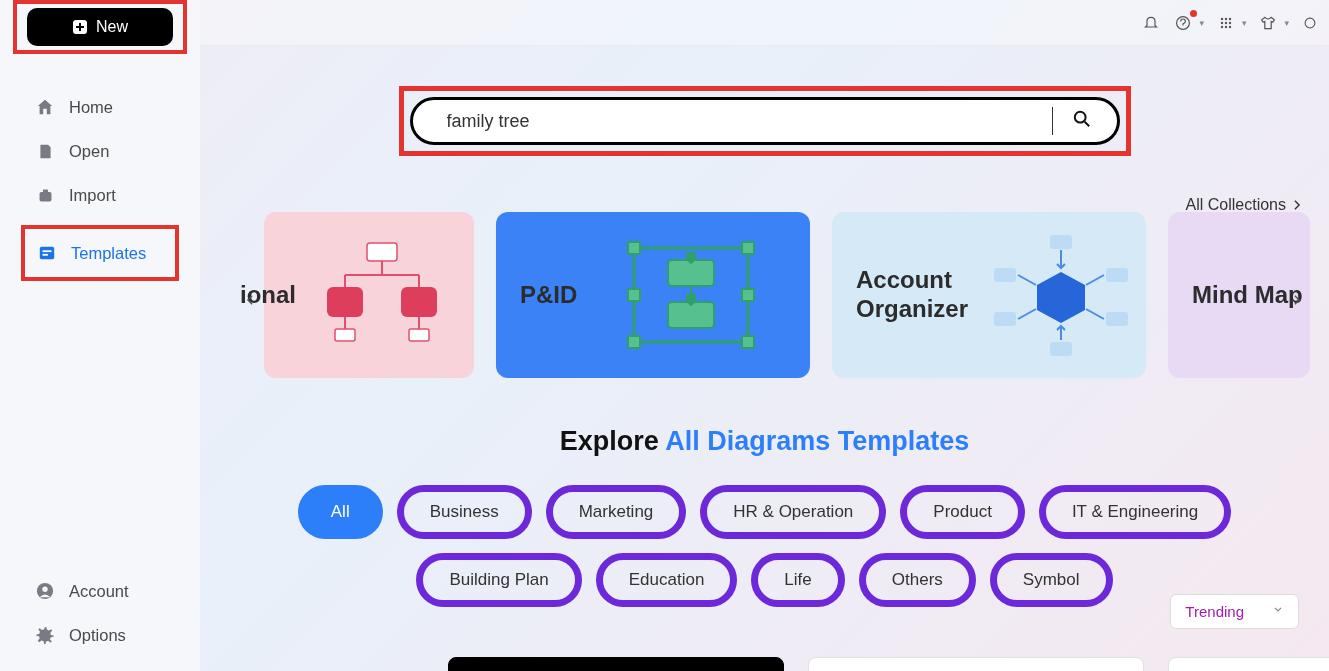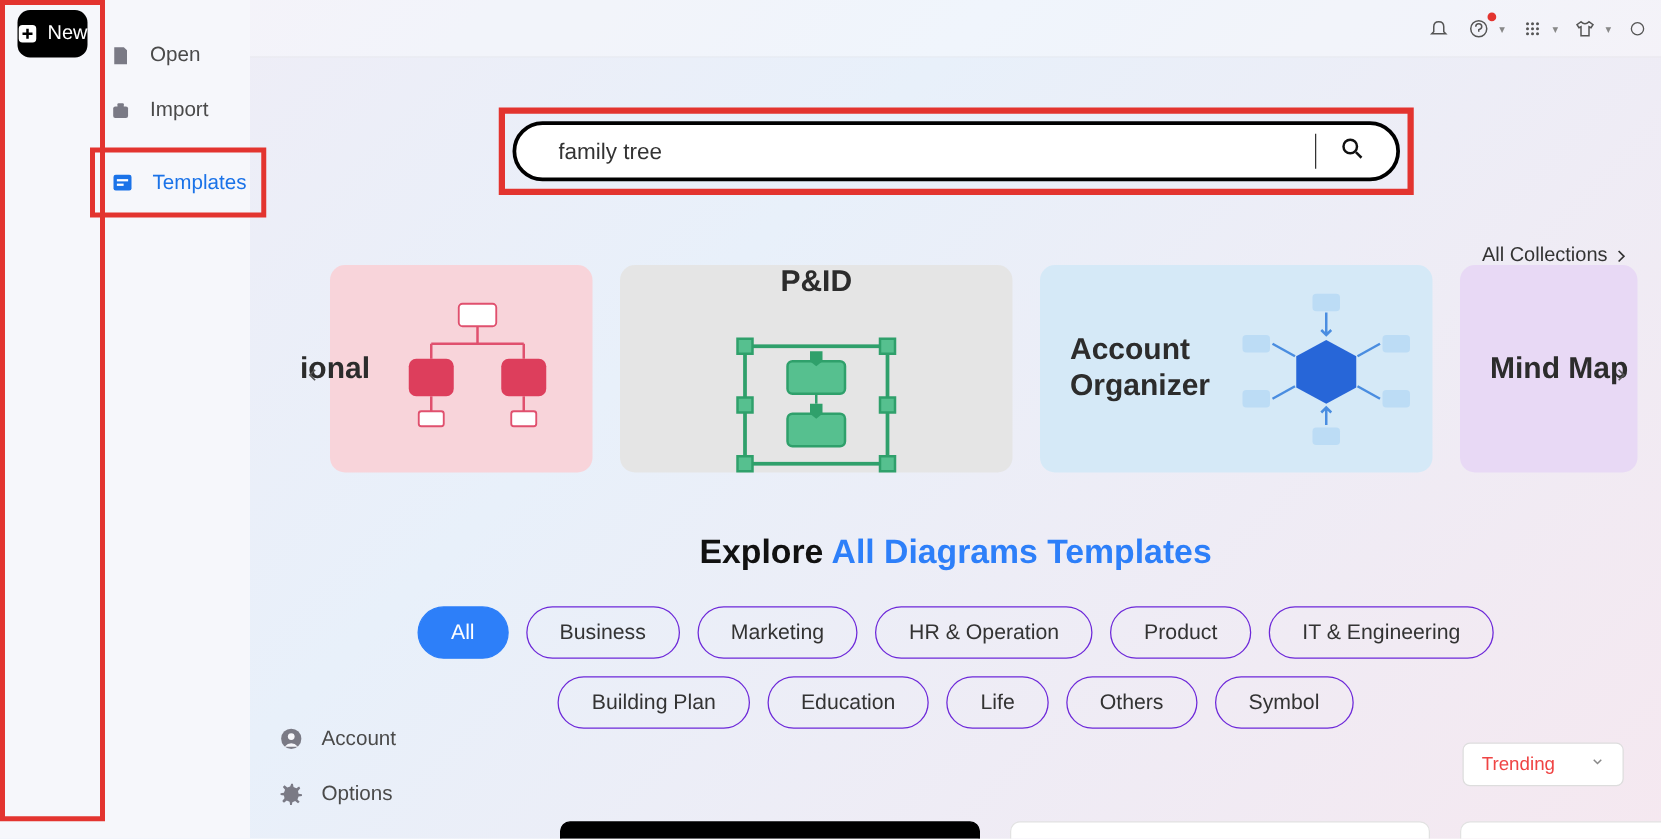--- a/index.html
+++ b/index.html
@@ -8,24 +8,25 @@
       background: linear-gradient(135deg, #f0ecf5 0%, #e8f0fa 40%, #f5e8f0 100%);
       width: 1329px;
       height: 671px;
       overflow: hidden;
       display: flex;
     }
     .sidebar {
       width: 200px;
       background: #f6f7fb;
       height: 100%;
-      padding: 8px 10px;
-      display: flex;
-      flex-direction: row;
+      padding: 8px 23px;
+      display: flex;
+      flex-direction: column;
       position: relative;
+      gap: 11px;
     }
     .new-btn-wrap {
       border: 4px solid #e3342f;
       padding: 4px 2px 4px 0;
       margin: -8px -10px 6px -10px;
     }
     .new-btn {
       background: #000;
       color: #fff;
       border-radius: 10px;
@@ -147,21 +148,21 @@
       height: 166px;
       border-radius: 12px;
       display: flex;
       align-items: center;
       padding: 0 24px;
       gap: 18px;
       cursor: pointer;
       flex-shrink: 0;
     }
     .card.pink{ background:#f8d4da; width: 210px; padding-left:0; margin-left:14px;}
-    .card.green{ background:#e5e5e5;flex-direction:column;}
+    .card.green{ background:#3b82f6;}
     .card.blue{ background:#d5e9f7;}
     .card.purple{ background:#e8d9f5; width:142px; padding-right:16px;}
     .card-label{ font-size: 24px; font-weight:700; color:#2c2c2c; line-height:1.2;}
     .card-graphic{ flex:1; display:flex; align-items:center; justify-content:center;}
 
     .headline {
       text-align: center;
       margin-top: 48px;
       font-size: 27px;
       font-weight: 800;
@@ -171,41 +172,41 @@
 
     .pills {
       display: flex;
       flex-wrap: wrap;
       gap: 14px;
       justify-content: center;
       margin: 28px auto 0 auto;
       max-width: 960px;
     }
     .pill {
-      border: 1px solid #6d28d9;
+      border: 7px solid #6d28d9;
       border-radius: 999px;
       padding: 10px 26px;
       font-size: 17px;
       color: #333;
       background: transparent;
       cursor: pointer;
     }
     .pill.active { background:#2d7ff9; color:#fff; border-color:#2d7ff9;}
 
     .sort-dd {
       position: absolute;
       right: 30px;
       bottom: 42px;
       background: #fff;
       border: 1px solid #ddd;
       border-radius: 6px;
       padding: 8px 14px;
       display: flex;
       gap: 28px;
-      color: #ef4444;
+      color: #a21caf;
       font-size: 15px;
       cursor: pointer;
     }
     .template-row {
       position:absolute;
       bottom: -4px;
       left: 248px;
       display:flex;
       gap:24px;
     }
@@ -226,20 +227,28 @@
     <div class="new-btn">
       <svg width="16" height="16" viewBox="0 0 16 16" fill="#fff">
           <rect x="1" y="1" width="14" height="14" rx="3" fill="#fff"></rect>
           <rect x="7" y="4" width="2" height="8" fill="#000"></rect>
           <rect x="4" y="7" width="8" height="2" fill="#000"></rect>
         </svg>
       <span>New</span>
     </div>
   </div>
   <div class="nav-list">
+    <div class="nav-item">
+      <span class="nav-icon">
+          <svg width="18" height="18" viewBox="0 0 20 20" fill="#7a7a85">
+            <path d="M10 2 L18 9 L16 9 L16 18 L12 18 L12 12 L8 12 L8 18 L4 18 L4 9 L2 9 Z"></path>
+          </svg>
+        </span>
+      <span>Home</span>
+    </div>
     <div class="nav-item">
       <span class="nav-icon">
           <svg width="17" height="17" viewBox="0 0 20 20" fill="#7a7a85">
             <path d="M4 2 L13 2 L16 5 L16 18 L4 18 Z M6 8 L14 8 L14 10 L6 10 Z M6 12 L14 12 L14 14 L6 14 Z"></path>
           </svg>
         </span>
       <span>Open</span>
     </div>
     <div class="nav-item">
       <span class="nav-icon">

